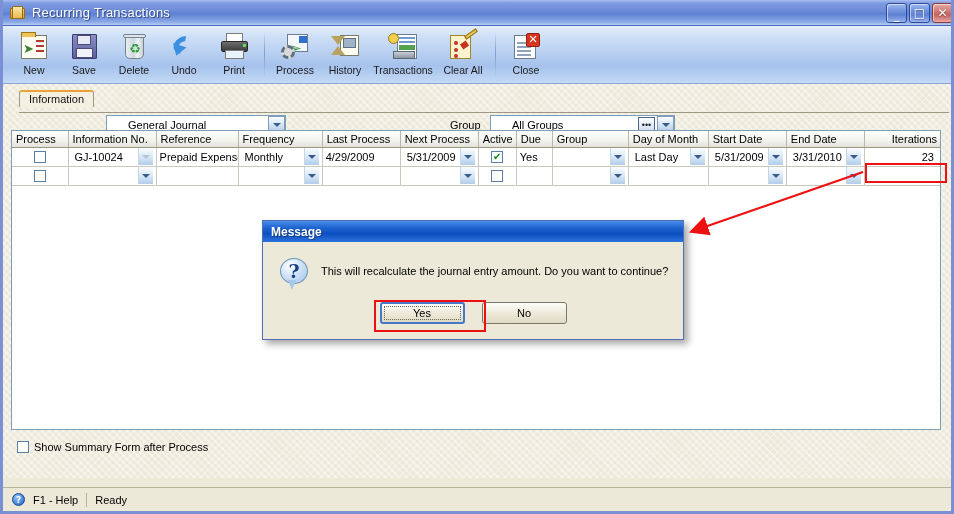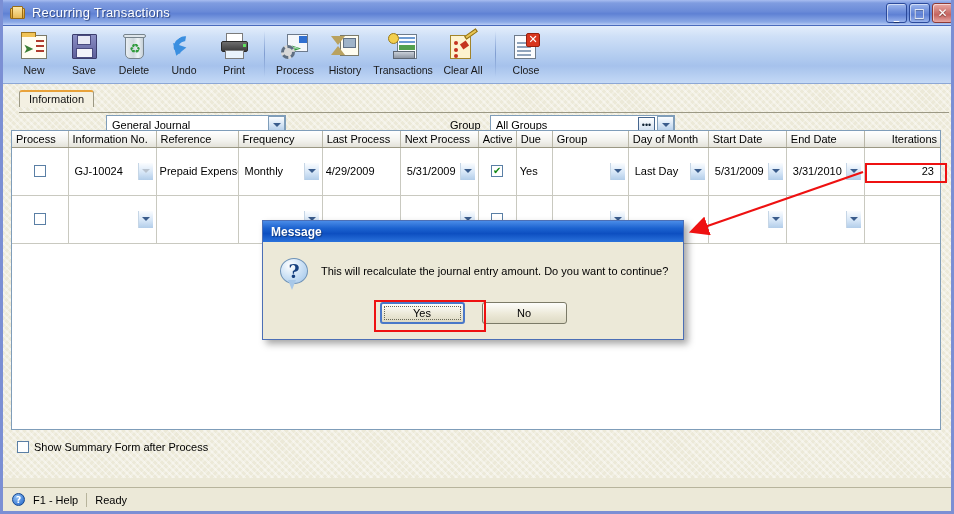--- a/index.html
+++ b/index.html
@@ -213,21 +213,21 @@
     border-top:2px solid #e8a23a;
     border-radius:3px 3px 0 0; font-size:11px; color:#111;
   }
   #tab-underline { position:absolute; left:0; top:22px; width:930px; height:1px; background:#9b9884; }
 
   
   .field-label { position:absolute; font-size:11px; color:#000; }
   .combo {
     position:absolute; height:20px; background:#fff;
     border:1px solid #7f9db9; display:flex; align-items:center;
-    font-size:11px; color:#000; padding-left:5px;
+    font-size:11px; color:#000; padding-left:21px;
   }
   .combo .cval { flex:1; overflow:hidden; white-space:nowrap; }
   .arrow-btn {
     width:17px; height:18px; margin-right:0;
     background:linear-gradient(180deg,#fbfdff,#cfe0f3 55%,#a9c6e6);
     border:1px solid #7f9db9; display:flex; align-items:center; justify-content:center;
     flex:none;
   }
   .arrow-btn::after {
     content:""; border-left:4px solid transparent; border-right:4px solid transparent;
@@ -249,21 +249,21 @@
   table.gt th {
     height:16px; font-weight:normal; font-size:11px; color:#000;
     background:linear-gradient(180deg,#ffffff,#f2f2ee 60%,#e3e2d9);
     border-right:1px solid #b9b7a8; border-bottom:1px solid #9b9884;
     padding:0 4px; text-align:left; white-space:nowrap;
   }
   table.gt th.r { text-align:right; }
   table.gt td {
     height:19px; font-size:11px; color:#000;
     border-right:1px solid #c9c9c0; border-bottom:1px solid #c9c9c0;
-    padding:15px 3px; white-space:nowrap; overflow:hidden; background:#fff;margin-top:16px;
+    padding:0 3px; white-space:nowrap; overflow:hidden; background:#fff;margin-top:16px;
   }
   td.cellcombo { padding:0; }
   .cellwrap { display:flex; align-items:center; height:17px; }
   .cellwrap .txt { flex:1; padding-left:3px; overflow:hidden; white-space:nowrap; }
   .cellwrap .txt.rt { text-align:right; padding-right:4px; }
   .dd {
     width:15px; height:17px; flex:none;
     background:linear-gradient(180deg,#fbfdff,#d6e6f7 55%,#b2cde9);
     border-left:1px solid #c6d6e6;
     display:flex; align-items:center; justify-content:center;

